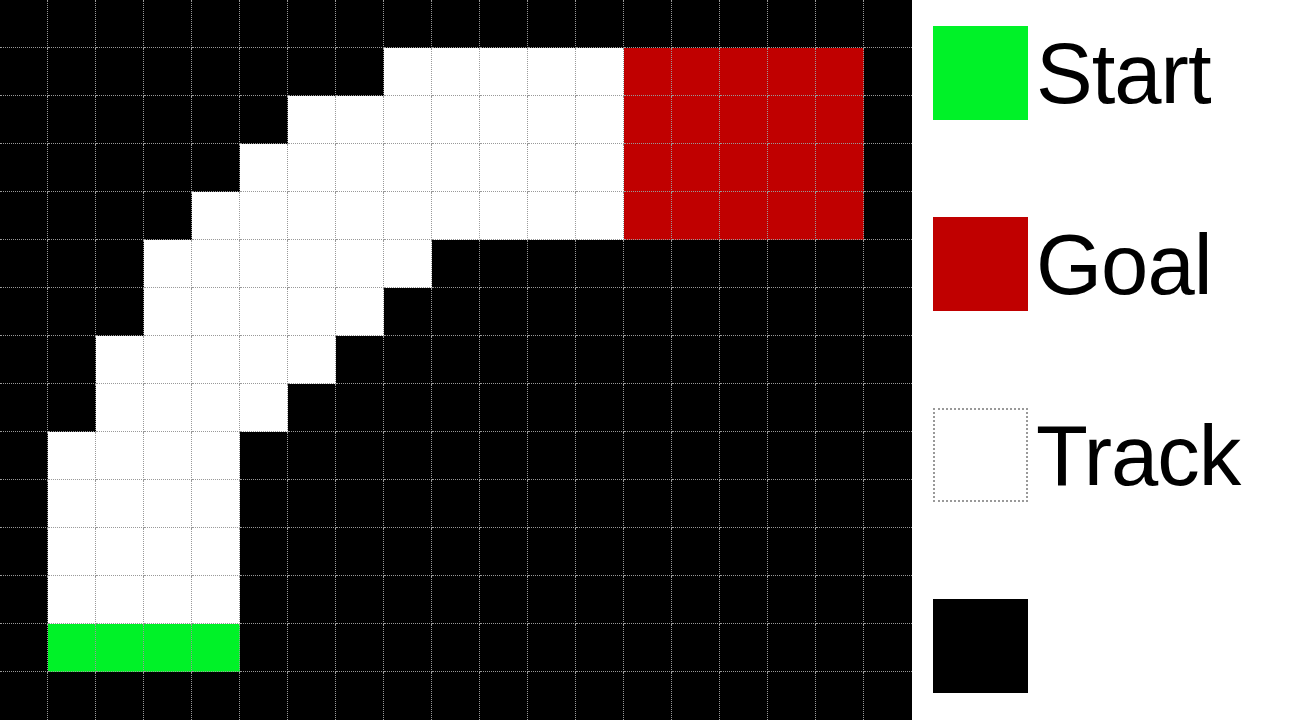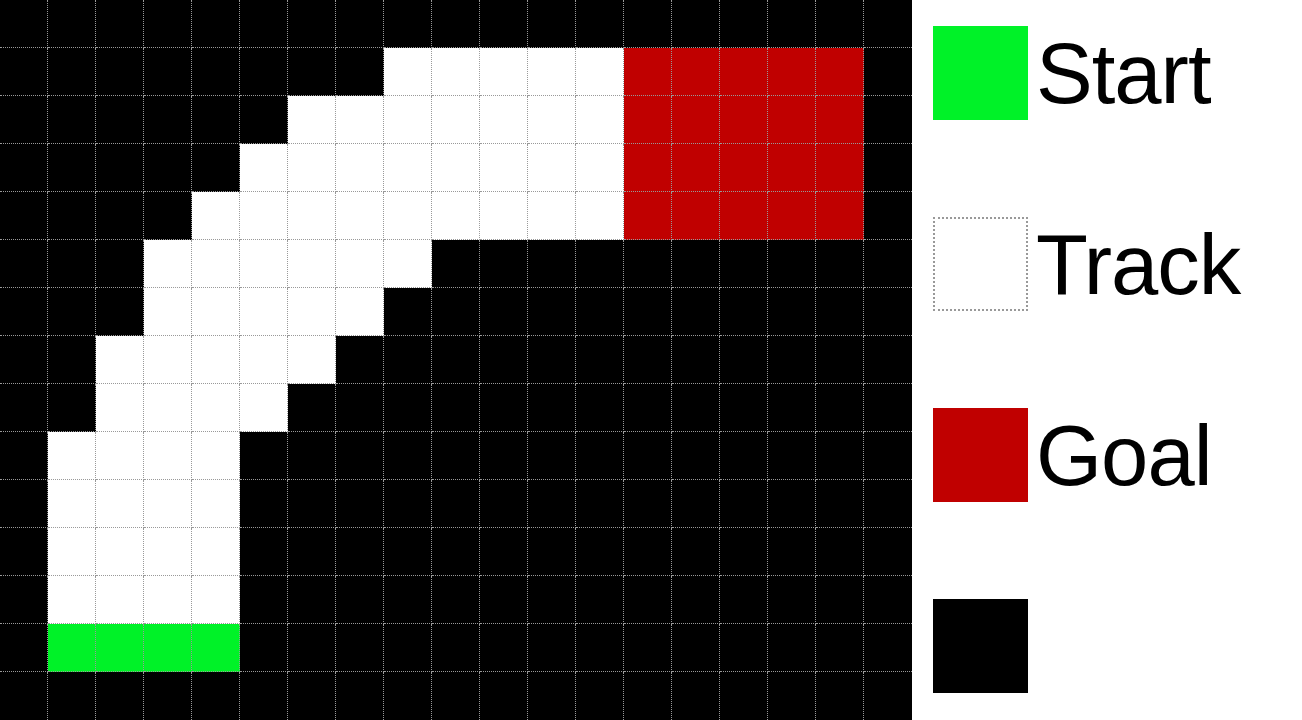--- a/index.html
+++ b/index.html
@@ -343,23 +343,23 @@
     <div class="cell invalid" style="background: rgb(0, 0, 0);"></div>
     <div class="cell invalid" style="background: rgb(0, 0, 0);"></div>
   </div>
 
 <div id="legend">
   <div class="legend-item">
     <span class="swatch start" style="background: rgb(0, 242, 40);"></span>
     <span class="legend-label">Start</span>
   </div>
   <div class="legend-item">
+    <span class="swatch goal" style="background: rgb(192, 0, 0);"></span>
+    <span class="legend-label">Goal</span>
+  </div>
+  <div class="legend-item">
     <span class="swatch track" style="background: rgb(255, 255, 255);"></span>
     <span class="legend-label">Track</span>
   </div>
   <div class="legend-item">
-    <span class="swatch goal" style="background: rgb(192, 0, 0);"></span>
-    <span class="legend-label">Goal</span>
-  </div>
-  <div class="legend-item">
     <span class="swatch invalid" style="background: rgb(0, 0, 0);"></span>
   </div>
 </div>
 
 </body></html>

